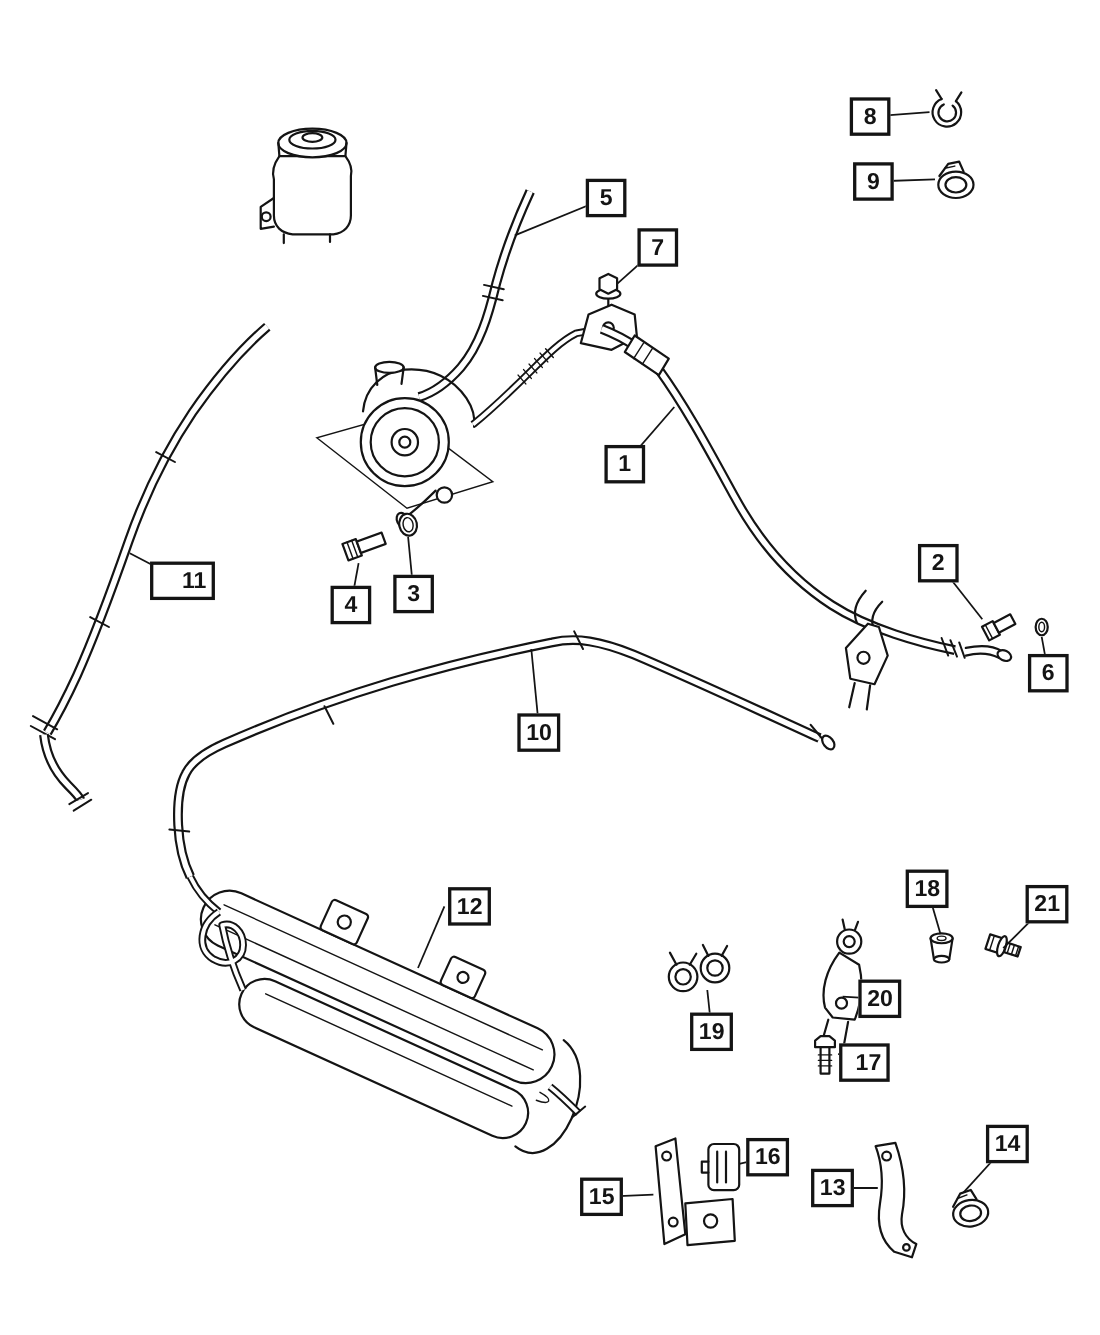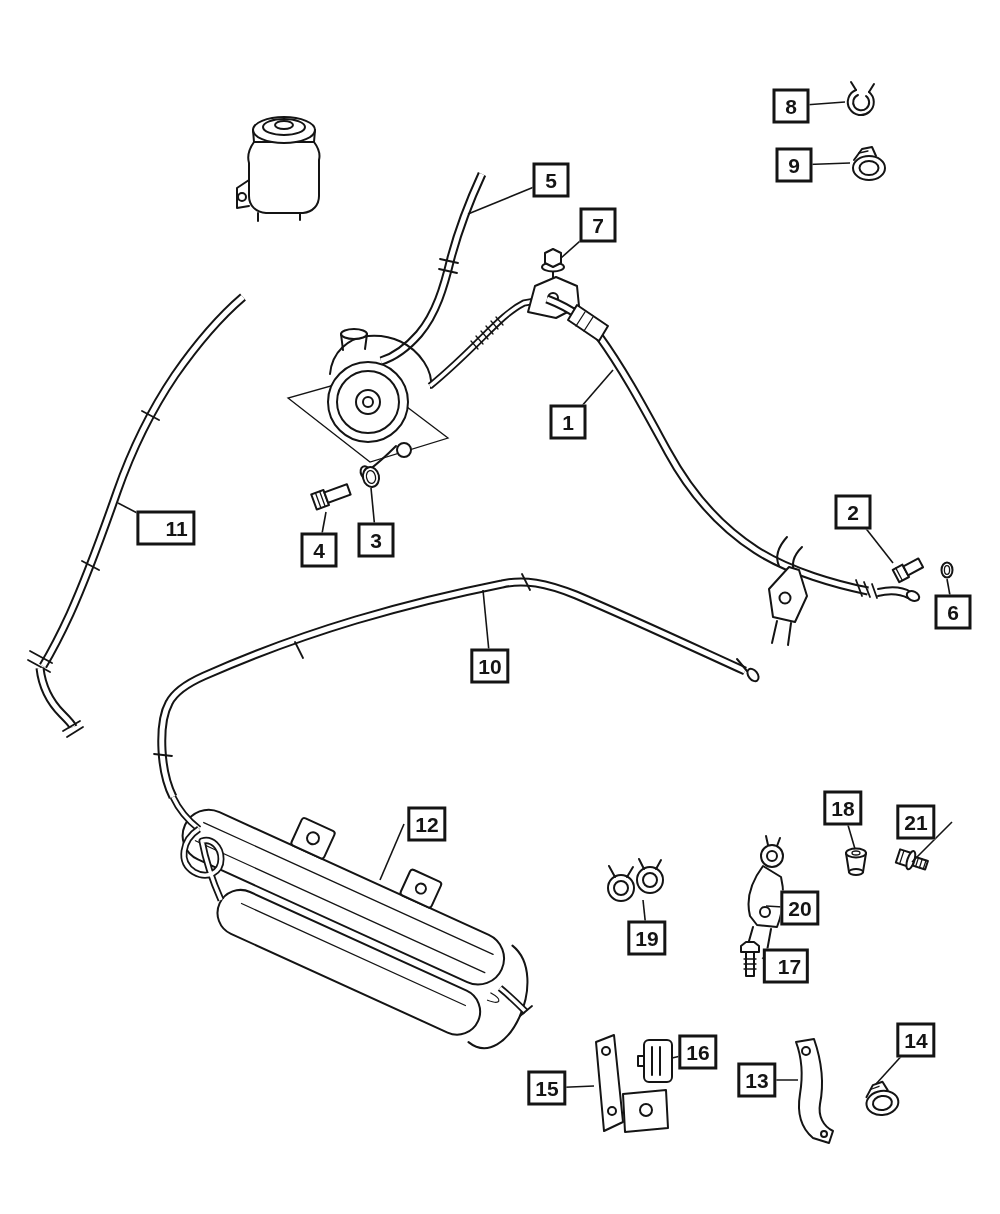--- a/index.html
+++ b/index.html
@@ -319,17 +319,17 @@
       </div>
       <div class="callout" style="left: 843px; top: 808px;">
         <span>18</span>
       </div>
       <div class="callout" style="left: 647px; top: 938px;">
         <span>19</span>
       </div>
       <div class="callout" style="left: 800px; top: 908px;">
         <span>20</span>
       </div>
-      <div class="callout" style="left: 916px; top: 822px;">
+      <div class="callout" style="left: 952px; top: 822px;">
         <span>21</span>
       </div>
     </div>
 </div>
 
 </body></html>

